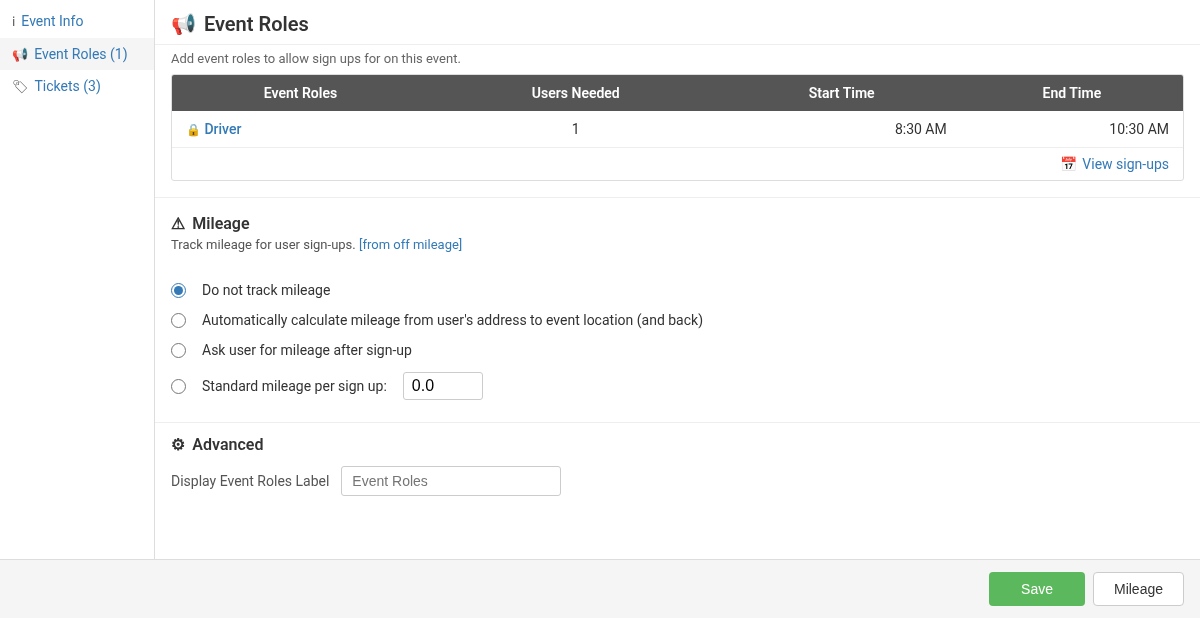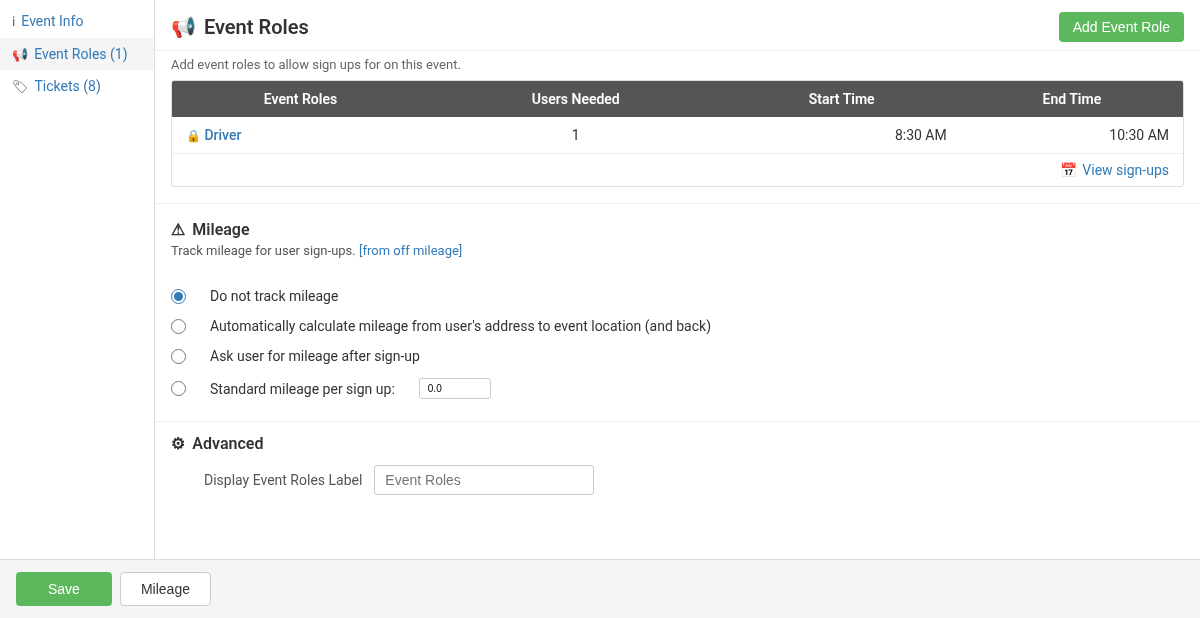--- a/index.html
+++ b/index.html
@@ -35,33 +35,33 @@
     .view-signups-link { color: #337ab7; text-decoration: none; display: inline-flex; align-items: center; gap: 5px; cursor: pointer; }
 
     
     .section { padding: 16px 16px 8px 16px; border-top: 1px solid #eee; }
     .section-title { font-size: 16px; font-weight: 600; display: flex; align-items: center; gap: 7px; margin-bottom: 4px; }
     .section-subtitle { color: #555; font-size: 13px; margin-bottom: 14px; }
     .section-subtitle a { color: #337ab7; cursor: pointer; }
 
     
     .mileage-options { padding: 8px 16px; }
-    .radio-option { display: flex; align-items: center; gap: 24px; margin-bottom: 14px; font-size: 14px; }
+    .radio-option { display: flex; align-items: center; gap: 16px; margin-bottom: 14px; font-size: 14px; }
     .radio-option input[type="radio"] { accent-color: #337ab7; width: 15px; height: 15px; }
-    .mileage-input { width: 72px; padding: 4px 8px; border: 1px solid #ccc; border-radius: 3px; font-size: 10px; }
+    .mileage-input { width: 80px; padding: 4px 8px; border: 1px solid #ccc; border-radius: 3px; font-size: 16px; }
 
     
     .advanced-section { padding: 12px 16px; border-top: 1px solid #eee; }
     .advanced-title { font-size: 16px; font-weight: 600; display: flex; align-items: center; gap: 7px; margin-bottom: 12px; }
     .form-row { display: flex; align-items: center; gap: 12px; }
-    .form-label { font-size: 14px; color: #555; white-space: nowrap; margin-left: 33px; }
+    .form-label { font-size: 14px; color: #555; white-space: nowrap; }
     .form-input { padding: 6px 10px; border: 1px solid #ccc; border-radius: 3px; font-size: 14px; width: 220px; color: #999; }
 
     
-    .footer { background: #f5f5f5; border-top: 1px solid #ddd; padding: 12px 16px; display: flex; gap: 8px; }
+    .footer { background: #f5f5f5; border-top: 1px solid #ddd; padding: 12px 16px; display: flex; gap: 8px; justify-content: flex-end; }
     .btn-save { background: #5cb85c; color: #fff; border: none; padding: 8px 32px; border-radius: 4px; cursor: pointer; font-size: 14px; }
     .btn-cancel { background: #fff; color: #333; border: 1px solid #ccc; padding: 8px 20px; border-radius: 4px; cursor: pointer; font-size: 14px; }
 
     .lock-icon { font-size: 12px; }
   </style>
 </head>
 <body>
 
 <div class="main-layout">
 
@@ -69,32 +69,31 @@
     <div class="sidebar-item">
       <span class="icon">ℹ</span>
       <span>Event Info</span>
     </div>
     <div class="sidebar-item active">
       <span class="icon">📢</span>
       <span>Event Roles (1)</span>
     </div>
     <div class="sidebar-item">
       <span class="icon">🏷</span>
-      <span>Tickets (8)</span>
+      <span>Tickets (3)</span>
     </div>
   </nav>
 
   <div class="content">
 
     <div class="content-header">
       <div class="content-title">
         <span>📢</span>
         <span>Event Roles</span>
       </div>
-      <button class="btn-add-event-role">Add Event Role</button>
     </div>
     <div class="content-subtitle">Add event roles to allow sign ups for on this event.</div>
 
     <div class="table-wrapper">
       <table>
         <thead>
           <tr>
             <th>Event Roles</th>
             <th>Users Needed</th>
             <th>Start Time</th>

